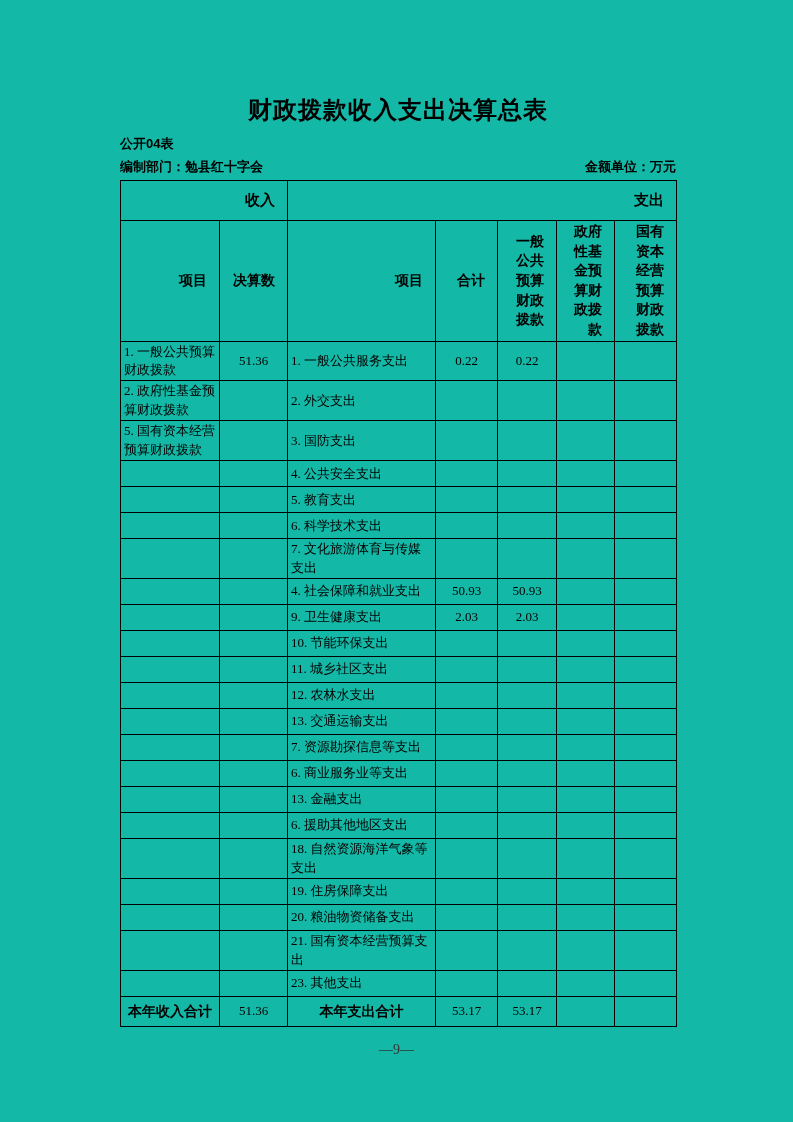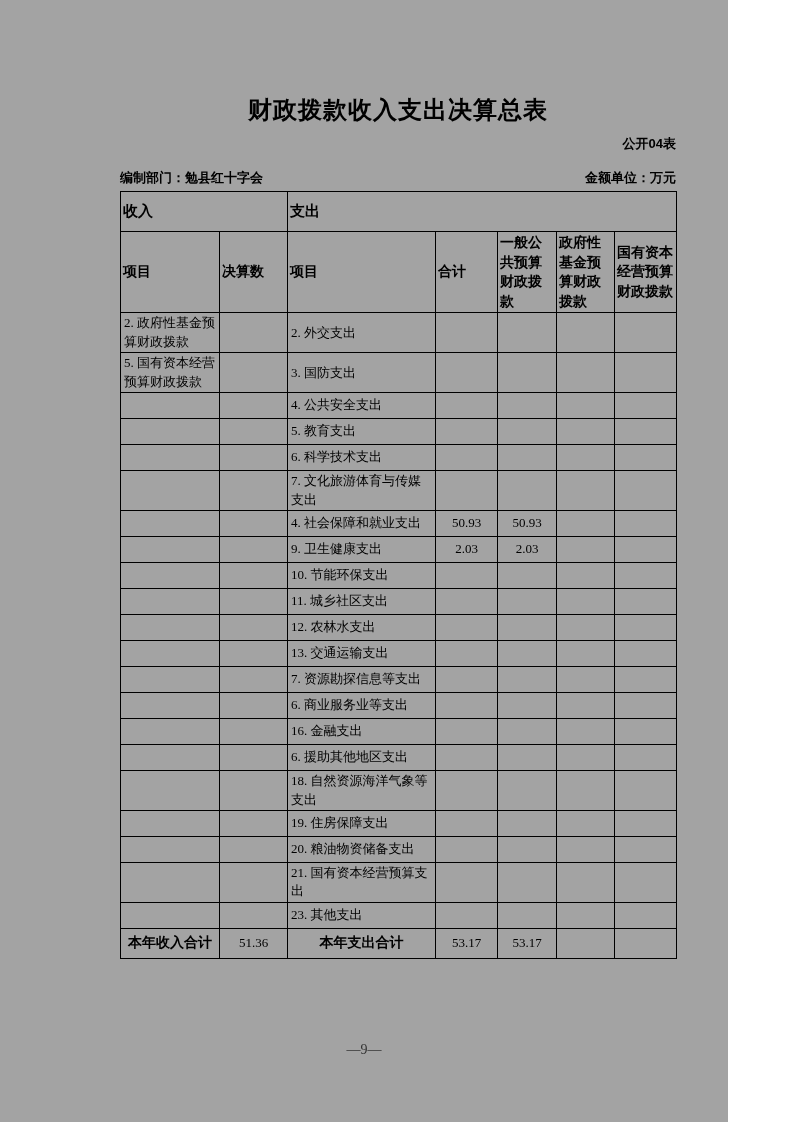--- a/index.html
+++ b/index.html
@@ -1,75 +1,75 @@
 <!DOCTYPE html>
 <html><head>
 <meta charset="utf-8">
 <style>
   * { box-sizing: border-box; }
   html, body { margin: 0; padding: 0; background: #ffffff; }
   .page {
-    width: 728px;
+    width: 793px;
     height: 1122px;
     position: relative;
-    background: #a3a3a3;
+    background: #14b8a6;
     color: #000000;
     font-family: "Liberation Serif", "DejaVu Serif", serif;
     overflow: hidden;
   }
   .content {
     position: absolute;
     left: 120px;
     top: 0;
     width: 556px;
   }
   .doc-title {
     text-align: center;
     padding-top: 94px;
     font-size: 24px;
     font-weight: bold;
     letter-spacing: 1px;
     font-family: "Liberation Sans", "DejaVu Sans", sans-serif;
   }
   .code-line {
-    text-align: right;
+    text-align: left;
     font-size: 13px;
     font-weight: bold;
     margin-top: 9px;
     font-family: "Liberation Sans", "DejaVu Sans", sans-serif;
   }
   .meta-line {
     display: flex;
     justify-content: space-between;
     align-items: flex-end;
     font-size: 13px;
     font-weight: bold;
-    margin-top: 16px;
+    margin-top: 5px;
     margin-bottom: 4px;
     font-family: "Liberation Sans", "DejaVu Sans", sans-serif;
     gap: 20px;
   }
   table.fiscal {
     border-collapse: collapse;
     width: 556px;
     table-layout: fixed;
     border: 1.5px solid #000;
   }
   table.fiscal th, table.fiscal td {
     border: 1px solid #000;
     vertical-align: middle;
     word-break: break-all;
     overflow: hidden;
   }
   table.fiscal th {
     font-size: 14px;
     font-weight: bold;
-    padding: 1px 2px;
+    padding: 1px 12px;
     line-height: 1.4;
-    text-align: left;
+    text-align: right;
   }
   tr.section-row th { height: 40px; font-size: 15px; }
   tr.colhead-row th { height: 66px; }
   table.fiscal td {
     font-size: 13px;
     line-height: 1.42;
     padding: 1px 3px;
     height: 26px;
   }
   td.c-left { text-align: left; }
@@ -127,20 +127,29 @@
           <th>决算数</th>
           <th>项目</th>
           <th>合计</th>
           <th>一般公共预算财政拨款</th>
           <th>政府性基金预算财政拨款</th>
           <th>国有资本经营预算财政拨款</th>
         </tr>
       </thead>
       <tbody>
 
+  <tr>
+    <td class="c-left">1. 一般公共预算财政拨款</td>
+    <td class="c-num">51.36</td>
+    <td class="c-left">1. 一般公共服务支出</td>
+    <td class="c-num">0.22</td>
+    <td class="c-num">0.22</td>
+    <td class="c-num"></td>
+    <td class="c-num"></td>
+  </tr>
 
   <tr>
     <td class="c-left">2. 政府性基金预算财政拨款</td>
     <td class="c-num"></td>
     <td class="c-left">2. 外交支出</td>
     <td class="c-num"></td>
     <td class="c-num"></td>
     <td class="c-num"></td>
     <td class="c-num"></td>
   </tr>
@@ -271,21 +280,21 @@
     <td class="c-left">6. 商业服务业等支出</td>
     <td class="c-num"></td>
     <td class="c-num"></td>
     <td class="c-num"></td>
     <td class="c-num"></td>
   </tr>
 
   <tr>
     <td class="c-left"></td>
     <td class="c-num"></td>
-    <td class="c-left">16. 金融支出</td>
+    <td class="c-left">13. 金融支出</td>
     <td class="c-num"></td>
     <td class="c-num"></td>
     <td class="c-num"></td>
     <td class="c-num"></td>
   </tr>
 
   <tr>
     <td class="c-left"></td>
     <td class="c-num"></td>
     <td class="c-left">6. 援助其他地区支出</td>

